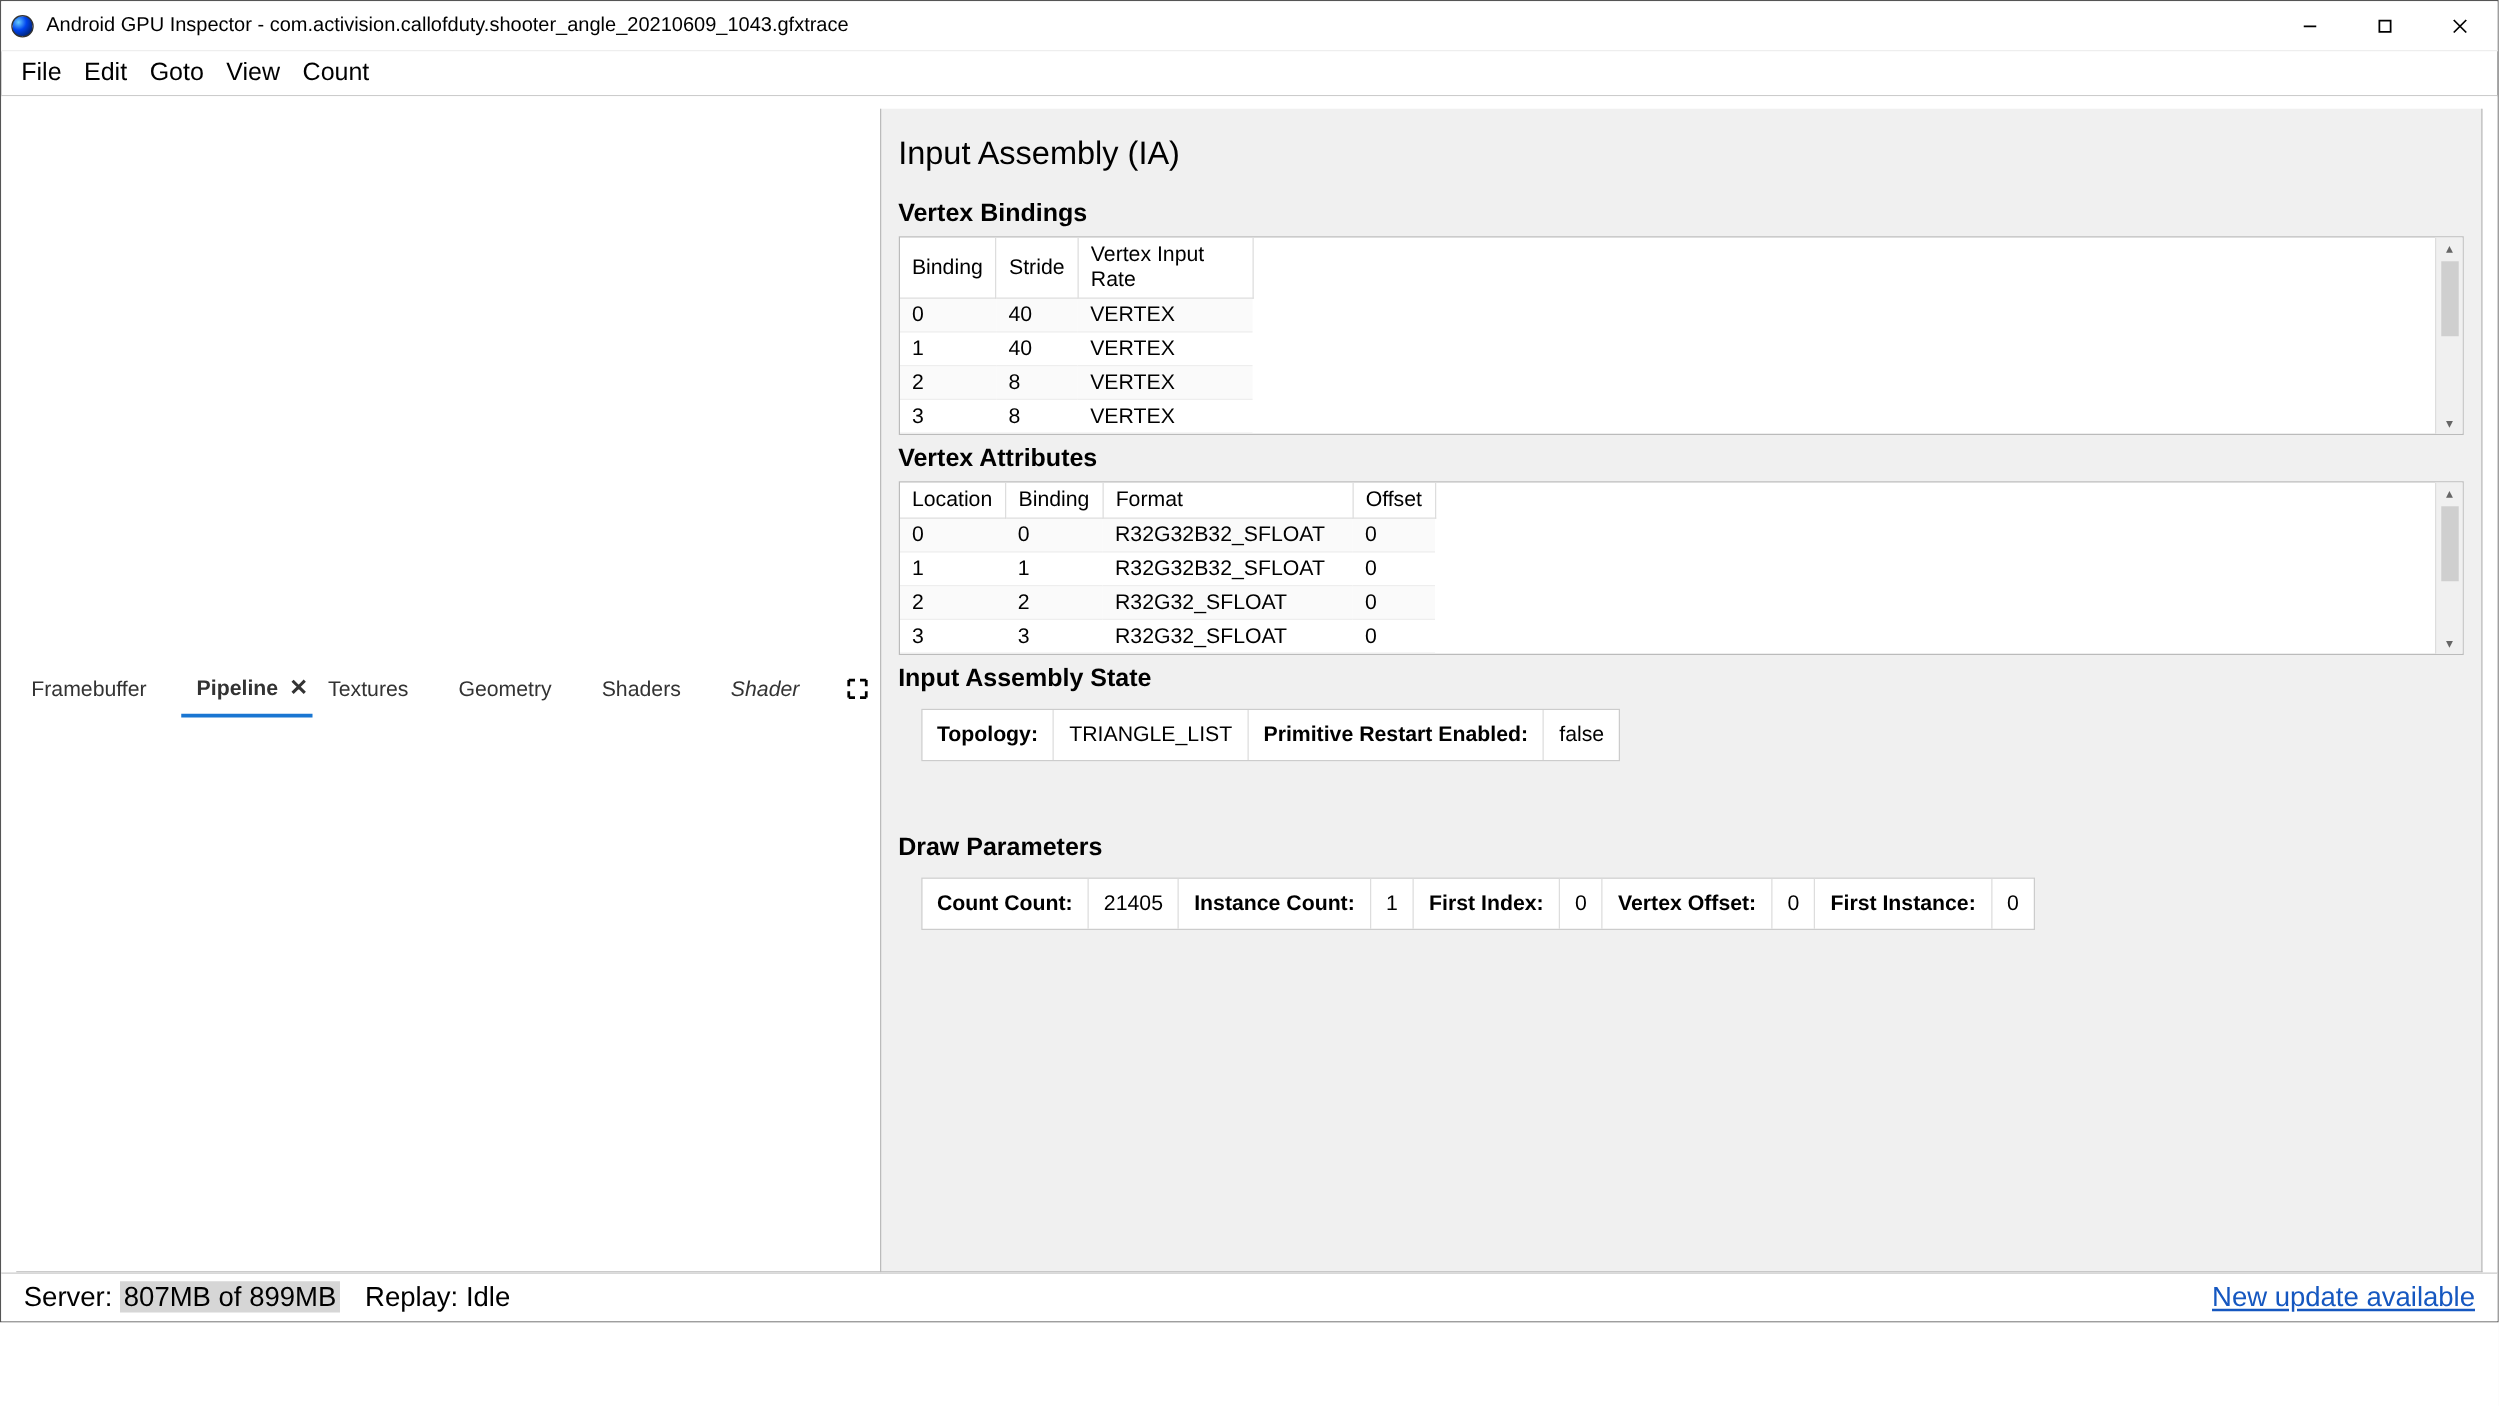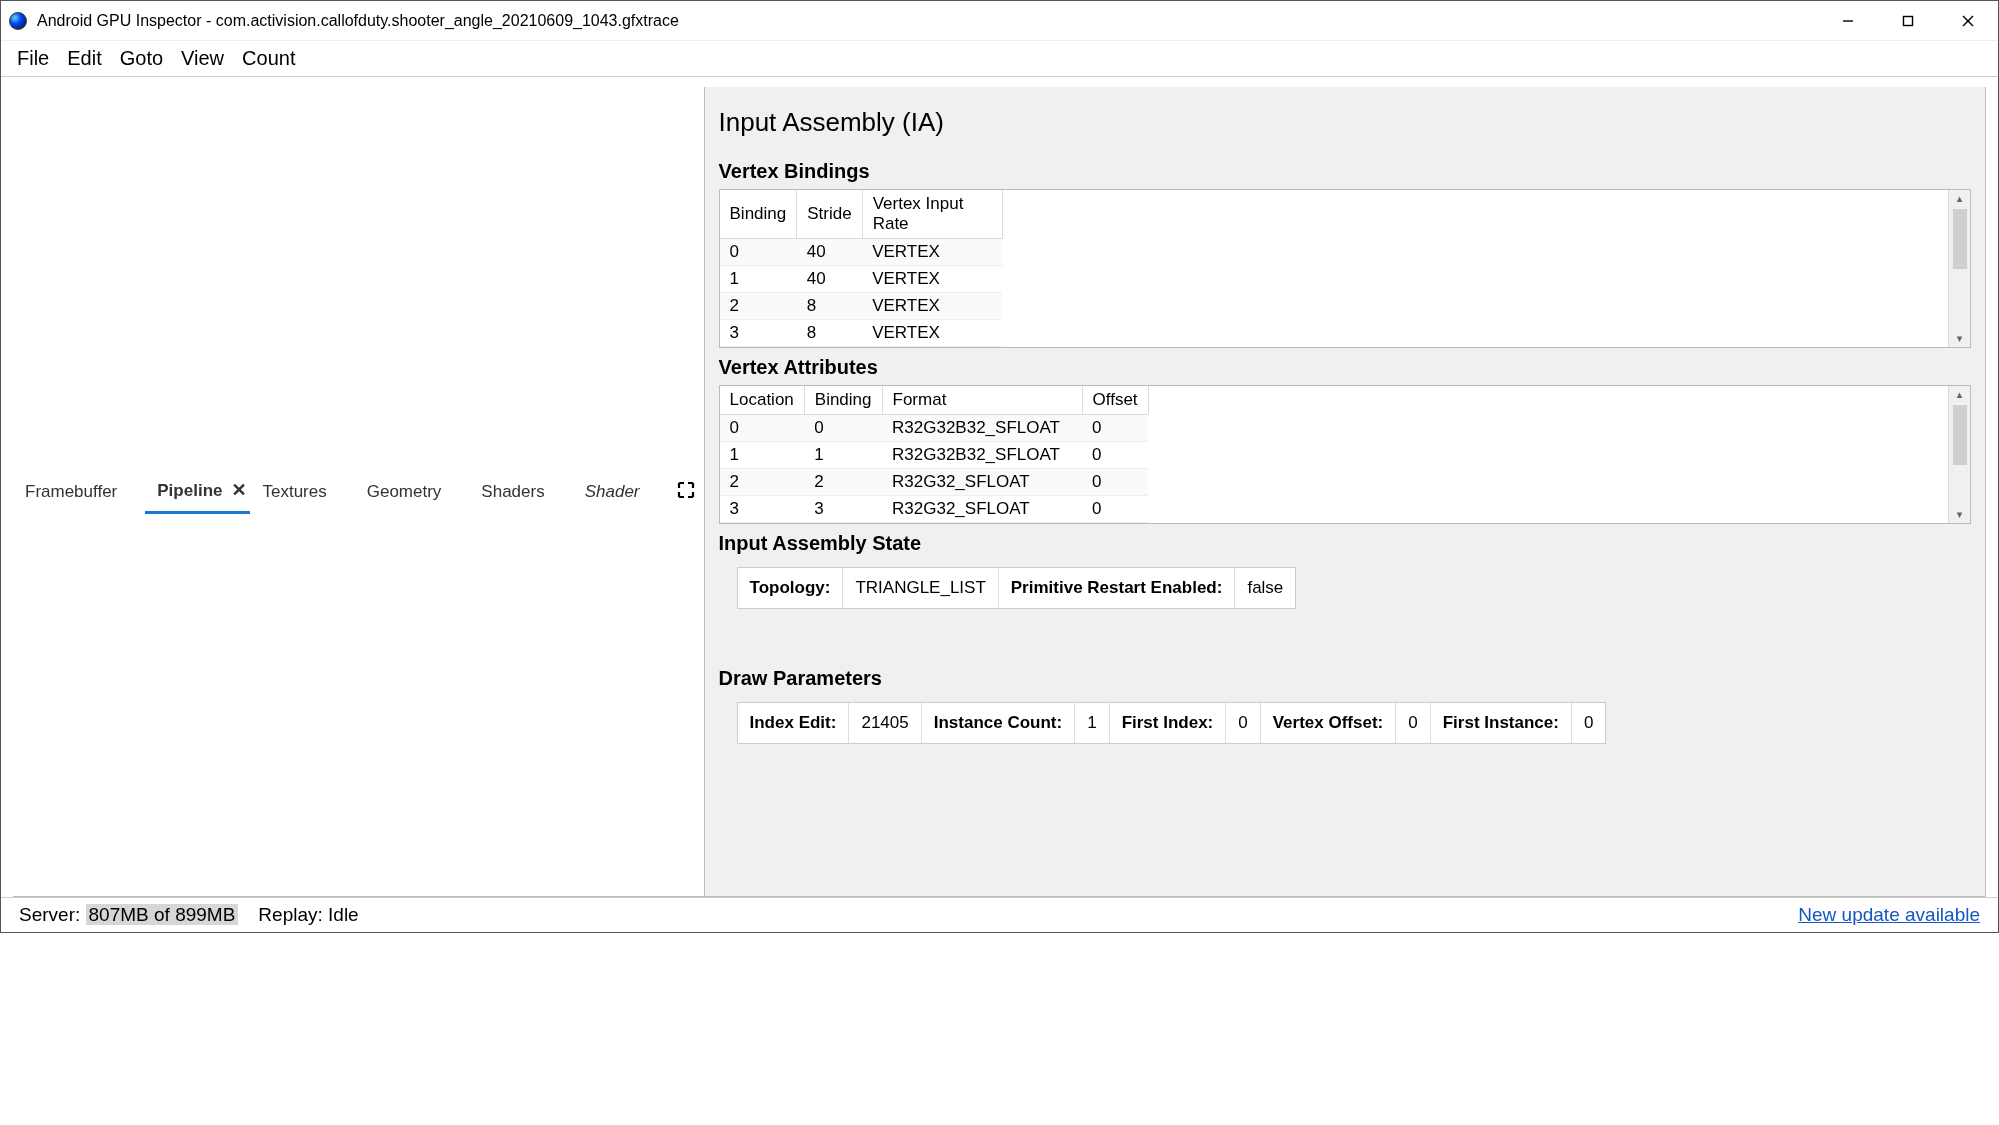--- a/index.html
+++ b/index.html
@@ -1,17 +1,17 @@
 <!DOCTYPE html>
 <html><head>
 <meta charset="utf-8">
 <style>
   * { margin: 0; padding: 0; box-sizing: border-box; }
   body { font-family: "Segoe UI", Tahoma, sans-serif; font-size: 14px; background: #fff; color: #000; }
-  .window { border: 1px solid #555; width: 1999px; height: 933px; display: flex; flex-direction: column; background: #fff; }
+  .window { border: 1px solid #555; width: 1999px; height: 1058px; display: flex; flex-direction: column; background: #fff; }
   
   .titlebar { display: flex; align-items: center; height: 40px; padding: 0 0 0 8px; background: #fff; border-bottom: 1px solid #eee; }
   .titlebar .title { flex: 1; font-size: 16px; padding-left: 4px; }
   .titlebar .app-icon { width: 18px; height: 18px; border-radius: 50%; background: radial-gradient(circle at 30% 30%, #6cf, #04e 40%, #013 100%); margin-right: 6px; border:1px solid #333; }
   .title-controls { display: flex; }
   .title-controls .tc { width: 60px; height: 40px; display: flex; align-items: center; justify-content: center; font-size: 14px; }
   .tc svg { width: 14px; height: 14px; }
   
   .menubar { display: flex; gap: 2px; padding: 4px 8px; font-size: 20px; border-bottom: 1px solid #ccc; }
   .menubar .mi { padding: 2px 8px; }
@@ -52,21 +52,21 @@
   td { font-size: 17px; padding: 3px 10px; border-bottom: 1px solid #eee; }
   tr:nth-child(even) td { background: #fafafa; }
   
   .kv-table { border: 1px solid #ccc; display: inline-flex; margin: 6px 0 0 18px; background: #fff; }
   .kv-table .cell { padding: 10px 12px; border-right: 1px solid #ddd; font-size: 17px; }
   .kv-table .cell:last-child { border-right: none; }
   .kv-table .k { font-weight: 700; }
   
   .gap { height: 50px; }
   
-  .statusbar { display: flex; align-items: center; padding: 4px 8px; font-size: 19px; border-top: 1px solid #ccc; background: #fff; }
+  .statusbar { display: flex; align-items: center; padding: 4px 8px; font-size: 22px; border-top: 1px solid #ccc; background: #fff; }
   .statusbar .seg { padding: 2px 10px; }
   .statusbar .hl { background: #d6d6d6; padding: 0 3px; }
   .statusbar .spacer { flex: 1; }
   .statusbar a { color: #1557c0; text-decoration: underline; }
 </style>
 </head>
 <body>
 
 <div class="window">
 
@@ -226,21 +226,21 @@
           <div class="cell">TRIANGLE_LIST</div>
           <div class="cell k">Primitive Restart Enabled:</div>
           <div class="cell">false</div>
         </div>
 
         <div class="gap"></div>
 
         
         <div class="h2">Draw Parameters</div>
         <div class="kv-table">
-          <div class="cell k">Index Edit:</div>
+          <div class="cell k">Count Count:</div>
           <div class="cell">21405</div>
           <div class="cell k">Instance Count:</div>
           <div class="cell">1</div>
           <div class="cell k">First Index:</div>
           <div class="cell">0</div>
           <div class="cell k">Vertex Offset:</div>
           <div class="cell">0</div>
           <div class="cell k">First Instance:</div>
           <div class="cell">0</div>
         </div>

